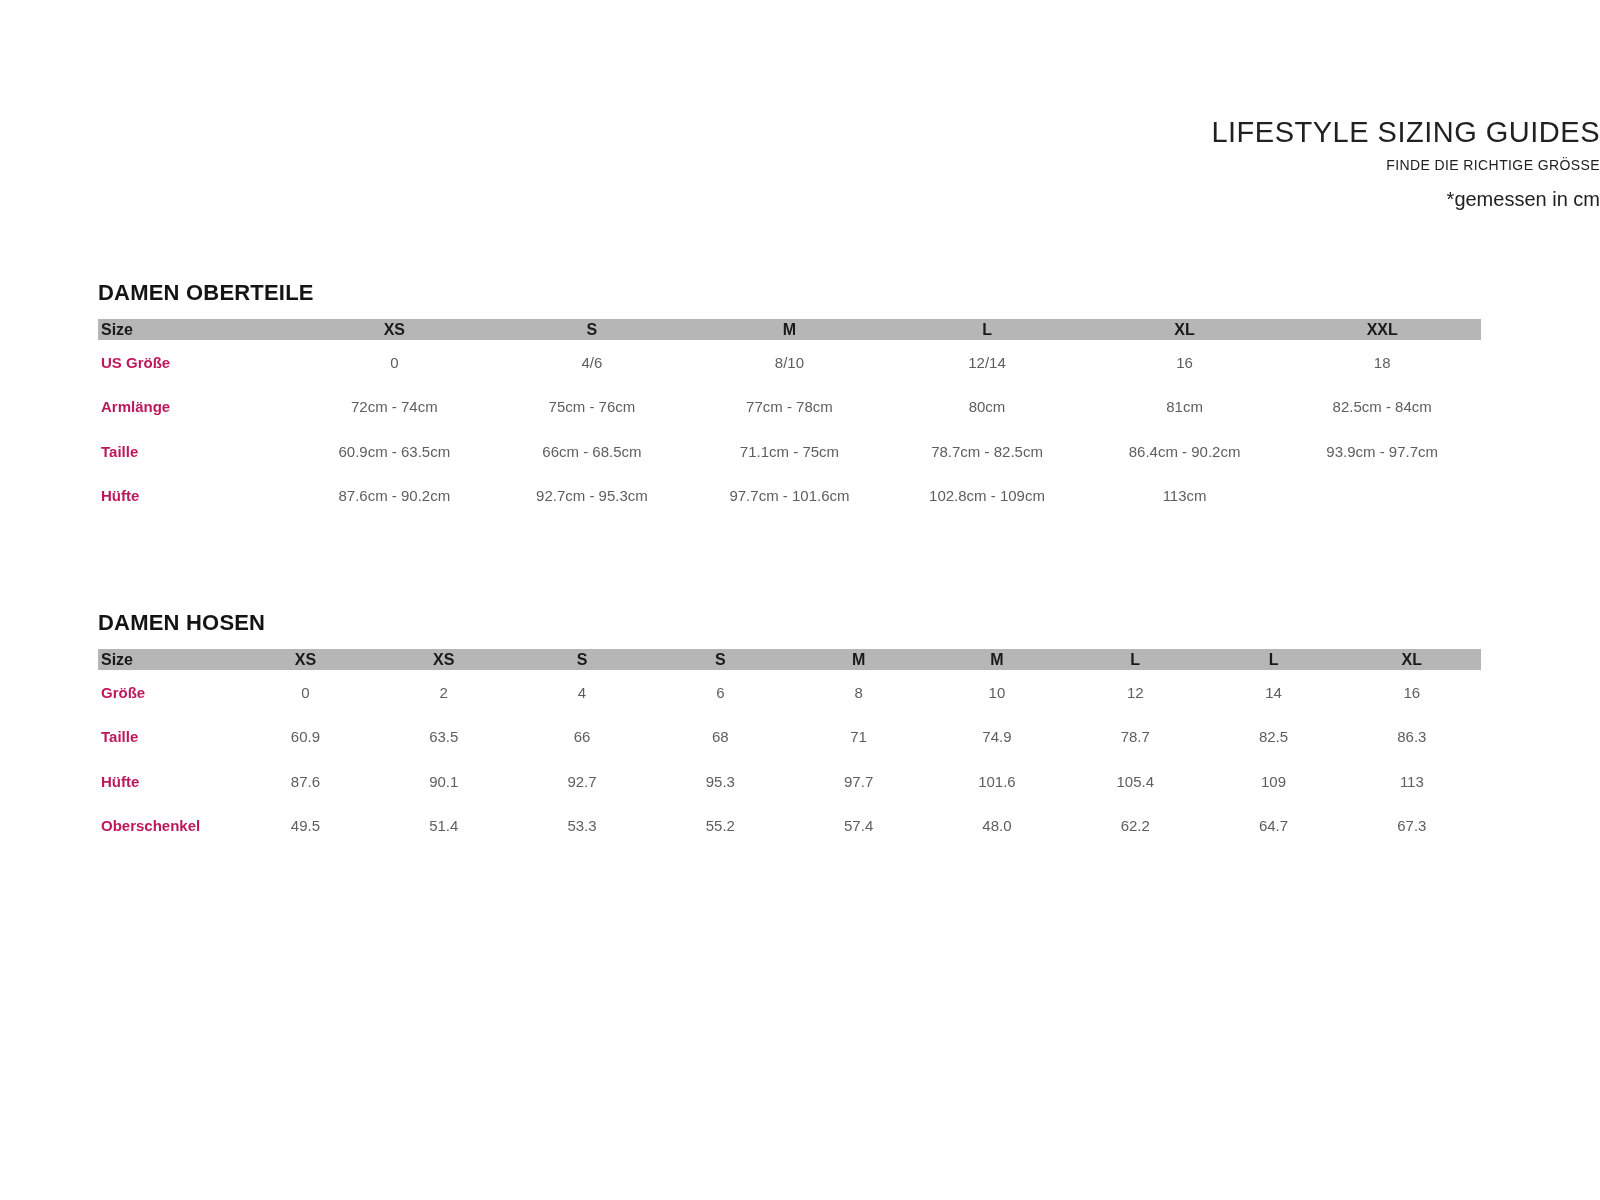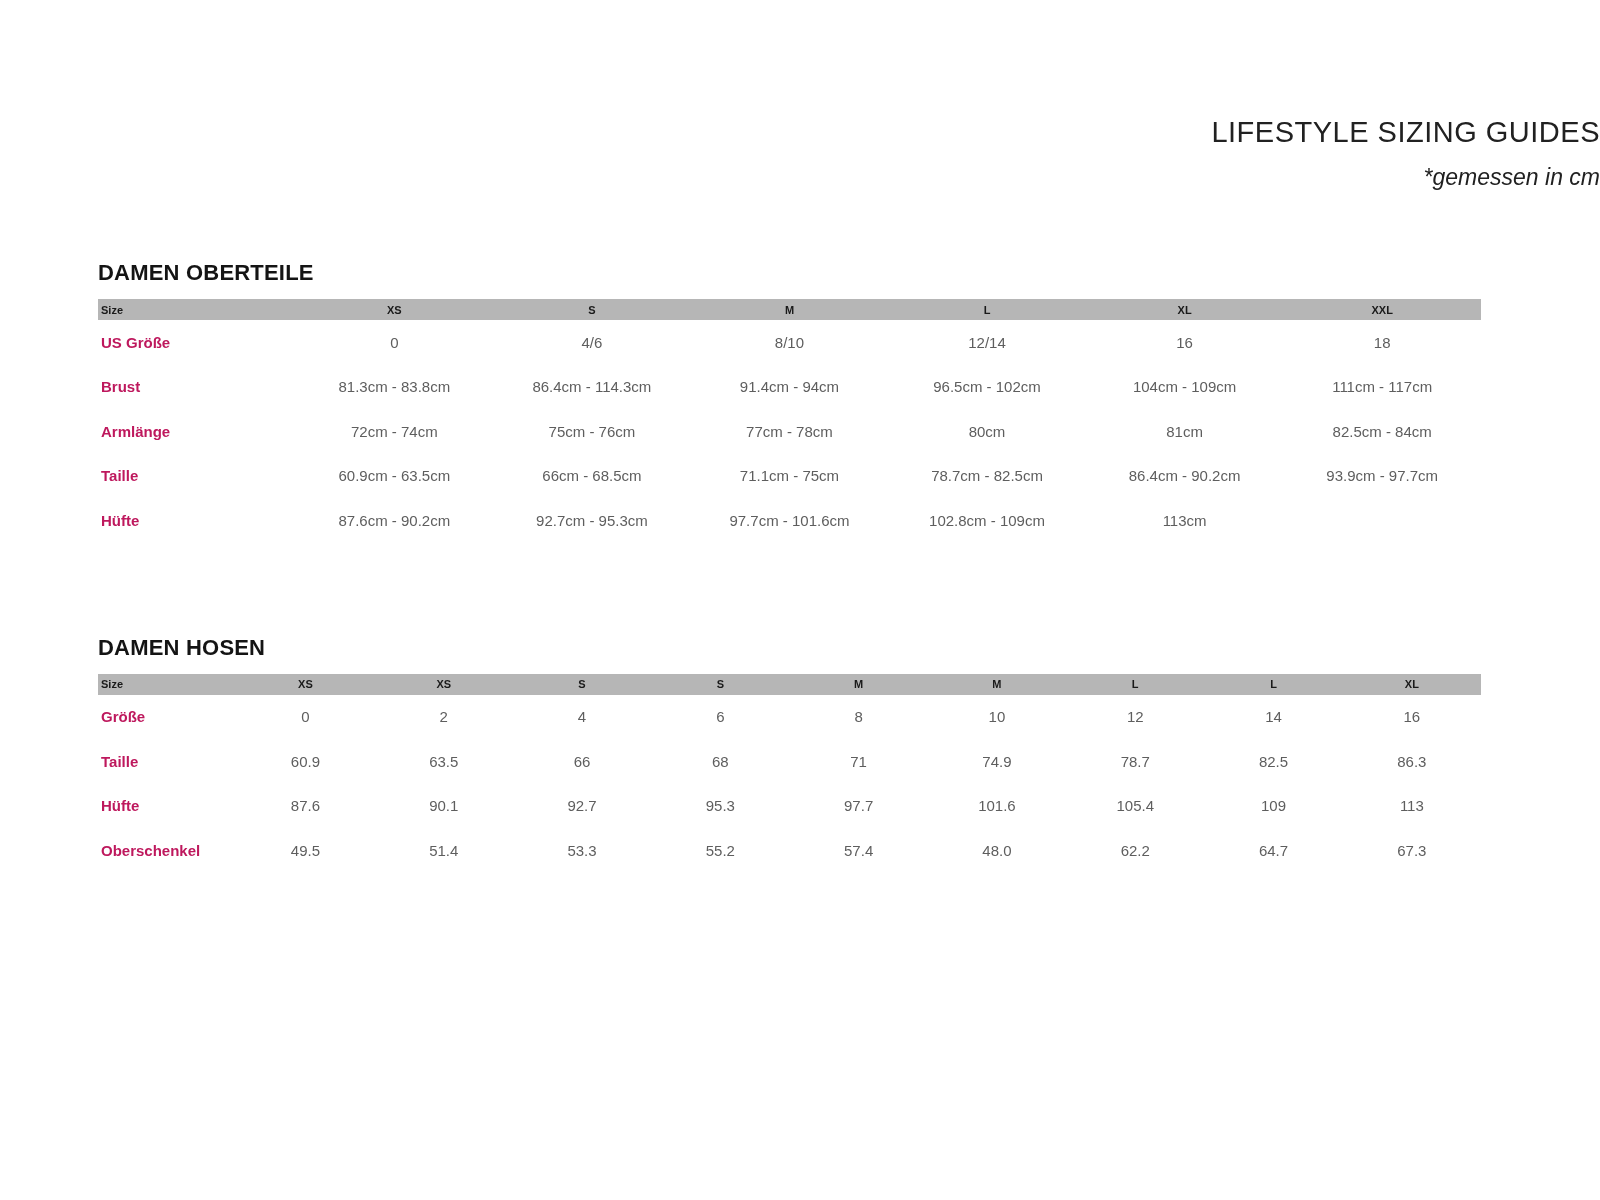--- a/index.html
+++ b/index.html
@@ -25,24 +25,23 @@
   }
   .page-subtitle {
     margin-top: 8px;
     font-size: 14px;
     font-weight: 400;
     letter-spacing: 0.4px;
     color: #212121;
   }
   .page-note {
     margin-top: 15px;
-    font-size: 23px;
+    font-size: 20px;
     font-weight: 400;
     color: #212121;
-    font-style: italic;
   }
   .content {
     margin-left: 98px;
     width: 1383px;
   }
   .size-section.first { margin-top: 69px; }
   .size-section.second { margin-top: 92px; }
   .section-heading {
     font-size: 22px;
     font-weight: 700;
@@ -51,21 +50,21 @@
     margin-bottom: 13px;
   }
   table.size-table {
     width: 100%;
     table-layout: fixed;
     border-collapse: collapse;
   }
   table.size-table thead th {
     background: #b6b6b6;
     height: 21px;
-    font-size: 11px;
+    font-size: 16px;
     font-weight: 700;
     color: #1a1a1a;
     text-align: center;
     vertical-align: middle;
     padding: 0;
   }
   table.size-table thead th:first-child {
     text-align: left;
     padding-left: 3px;
   }
@@ -86,20 +85,21 @@
     font-weight: 400;
     color: #5e5e5e;
     padding: 0;
   }
 </style>
 </head>
 <body>
 
 <div class="header-block">
   <div class="page-title">LIFESTYLE SIZING GUIDES</div>
+  <div class="page-subtitle">FINDE DIE RICHTIGE GRÖSSE</div>
   <div class="page-note">*gemessen in cm</div>
 </div>
 
 <div class="content">
 
   <section class="size-section first">
     <h2 class="section-heading">DAMEN OBERTEILE</h2>
     <table class="size-table">
       <thead>
         <tr>
@@ -114,29 +114,20 @@
       </thead>
       <tbody>
           <tr>
             <th class="row-label">US Größe</th>
             <td>0</td>
             <td>4/6</td>
             <td>8/10</td>
             <td>12/14</td>
             <td>16</td>
             <td>18</td>
-          </tr>
-          <tr>
-            <th class="row-label">Brust</th>
-            <td>81.3cm - 83.8cm</td>
-            <td>86.4cm - 114.3cm</td>
-            <td>91.4cm - 94cm</td>
-            <td>96.5cm - 102cm</td>
-            <td>104cm - 109cm</td>
-            <td>111cm - 117cm</td>
           </tr>
           <tr>
             <th class="row-label">Armlänge</th>
             <td>72cm - 74cm</td>
             <td>75cm - 76cm</td>
             <td>77cm - 78cm</td>
             <td>80cm</td>
             <td>81cm</td>
             <td>82.5cm - 84cm</td>
           </tr>

